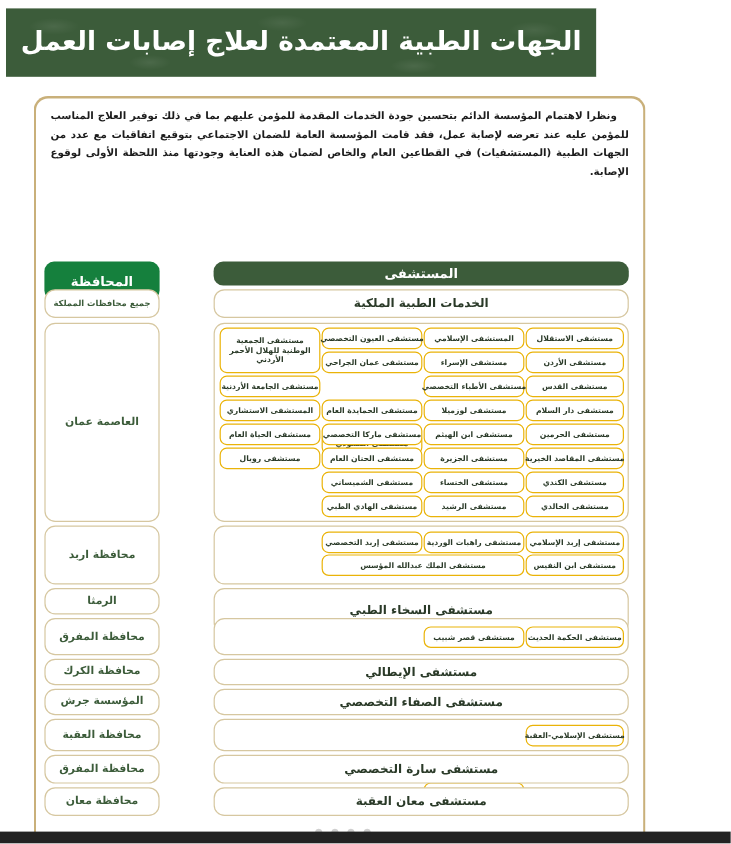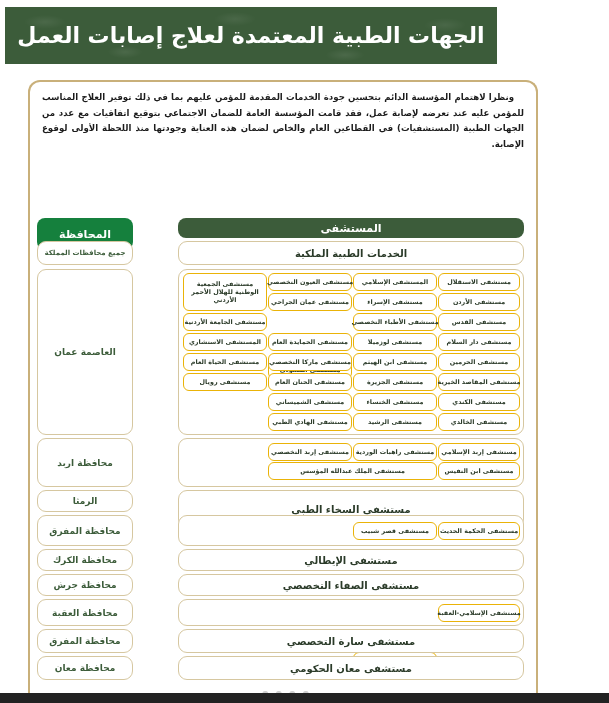--- a/index.html
+++ b/index.html
@@ -152,31 +152,31 @@
 
     <div class="gov-cell" style="top:297px;height:31px;">محافظة المفرق</div>
     <div class="hosp-cell" style="top:297px;height:31px;">
       <div class="pill" style="right:3px;top:6px;width:82px;">مستشفى الحكمة الحديث</div>
       <div class="pill" style="right:86px;top:6px;width:84px;">مستشفى قصر شبيب</div>
     </div>
 
     <div class="gov-cell" style="top:331px;height:22px;">محافظة الكرك</div>
     <div class="hosp-cell single" style="top:331px;height:22px;">مستشفى الإيطالي</div>
 
-    <div class="gov-cell" style="top:356px;height:22px;">محافظة جرش</div>
+    <div class="gov-cell" style="top:356px;height:22px;">المؤسسة جرش</div>
     <div class="hosp-cell single" style="top:356px;height:22px;">مستشفى الصفاء التخصصي</div>
 
     <div class="gov-cell" style="top:381px;height:27px;">محافظة العقبة</div>
     <div class="hosp-cell" style="top:381px;height:27px;">
       <div class="pill" style="right:3px;top:4px;width:82px;">مستشفى الإسلامي-العقبة</div>
       <div class="pill" style="right:86px;top:4px;width:84px;margin-top:48px;">مستشفى العقبة الحديث</div>
     </div>
 
     <div class="gov-cell" style="top:411px;height:24px;">محافظة المفرق</div>
     <div class="hosp-cell single" style="top:411px;height:24px;">مستشفى سارة التخصصي</div>
 
     <div class="gov-cell" style="top:438px;height:24px;">محافظة معان</div>
-    <div class="hosp-cell single" style="top:438px;height:24px;">مستشفى معان الحكومي</div>
+    <div class="hosp-cell single" style="top:438px;height:24px;">مستشفى معان العقبة</div>
   </div>
 </div>
 
 <div class="footer-dots">● ● ● ●</div>
 <div class="footer-bar"></div>
 
 </body></html>

